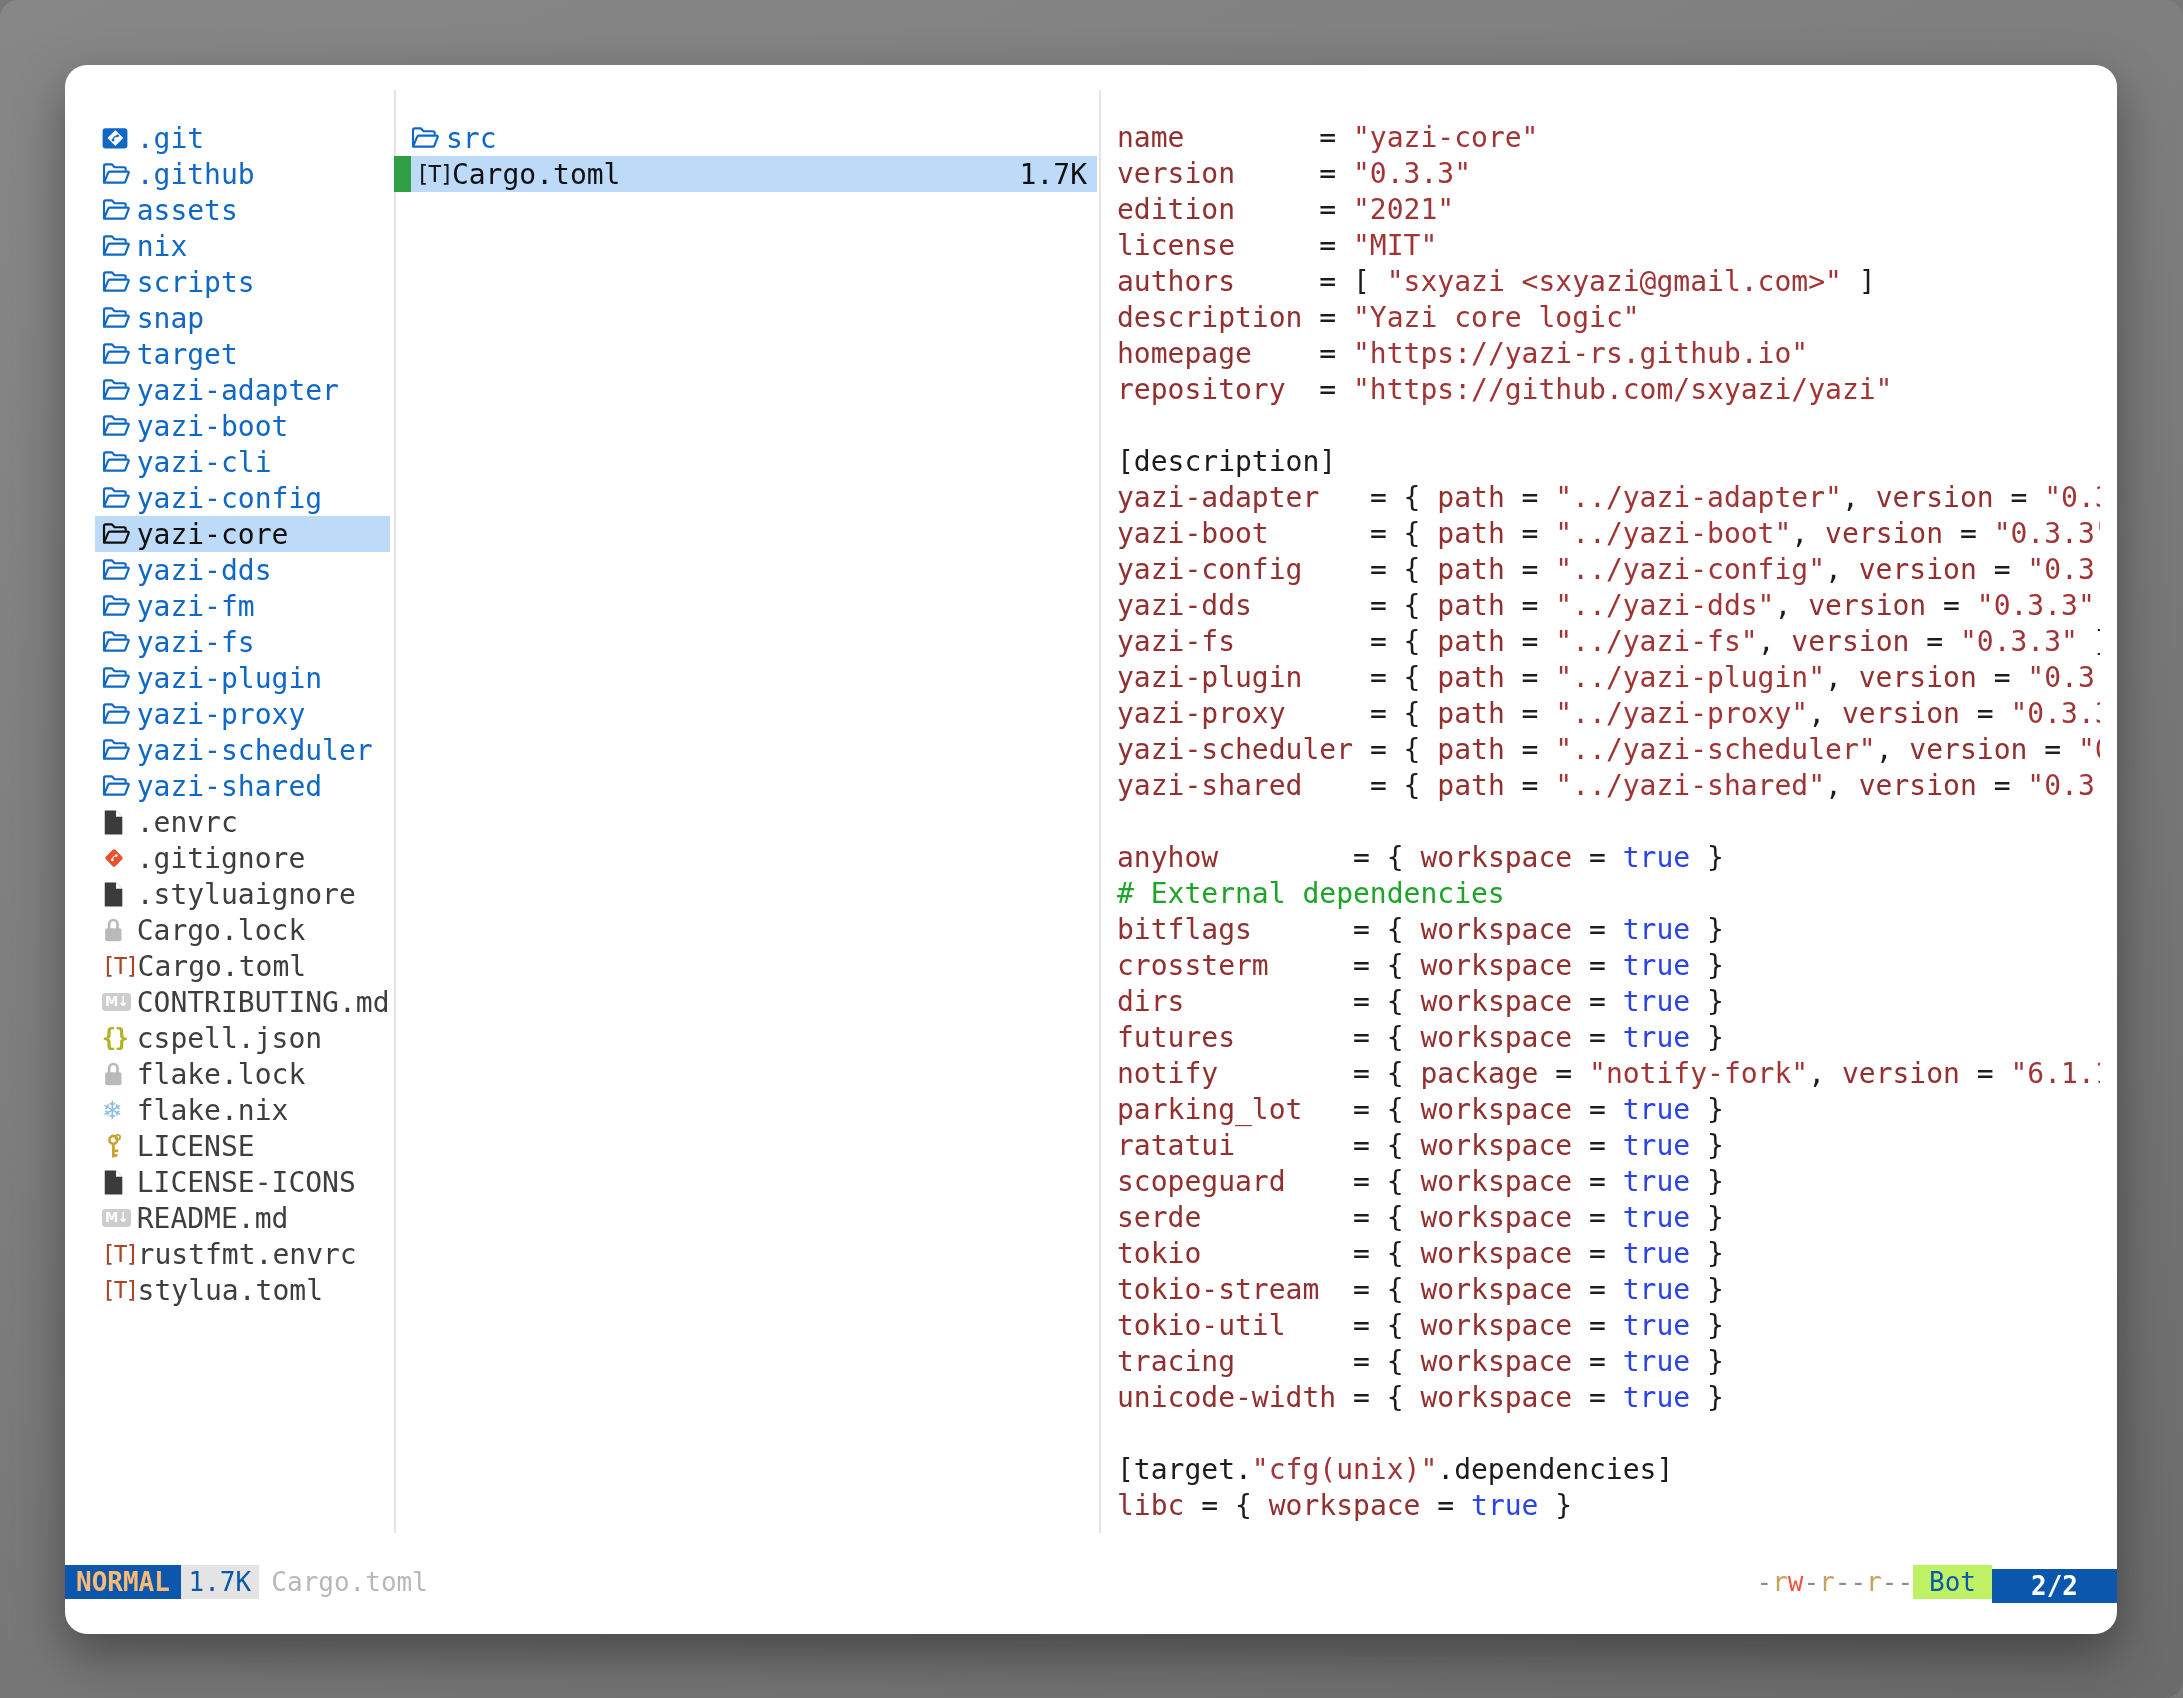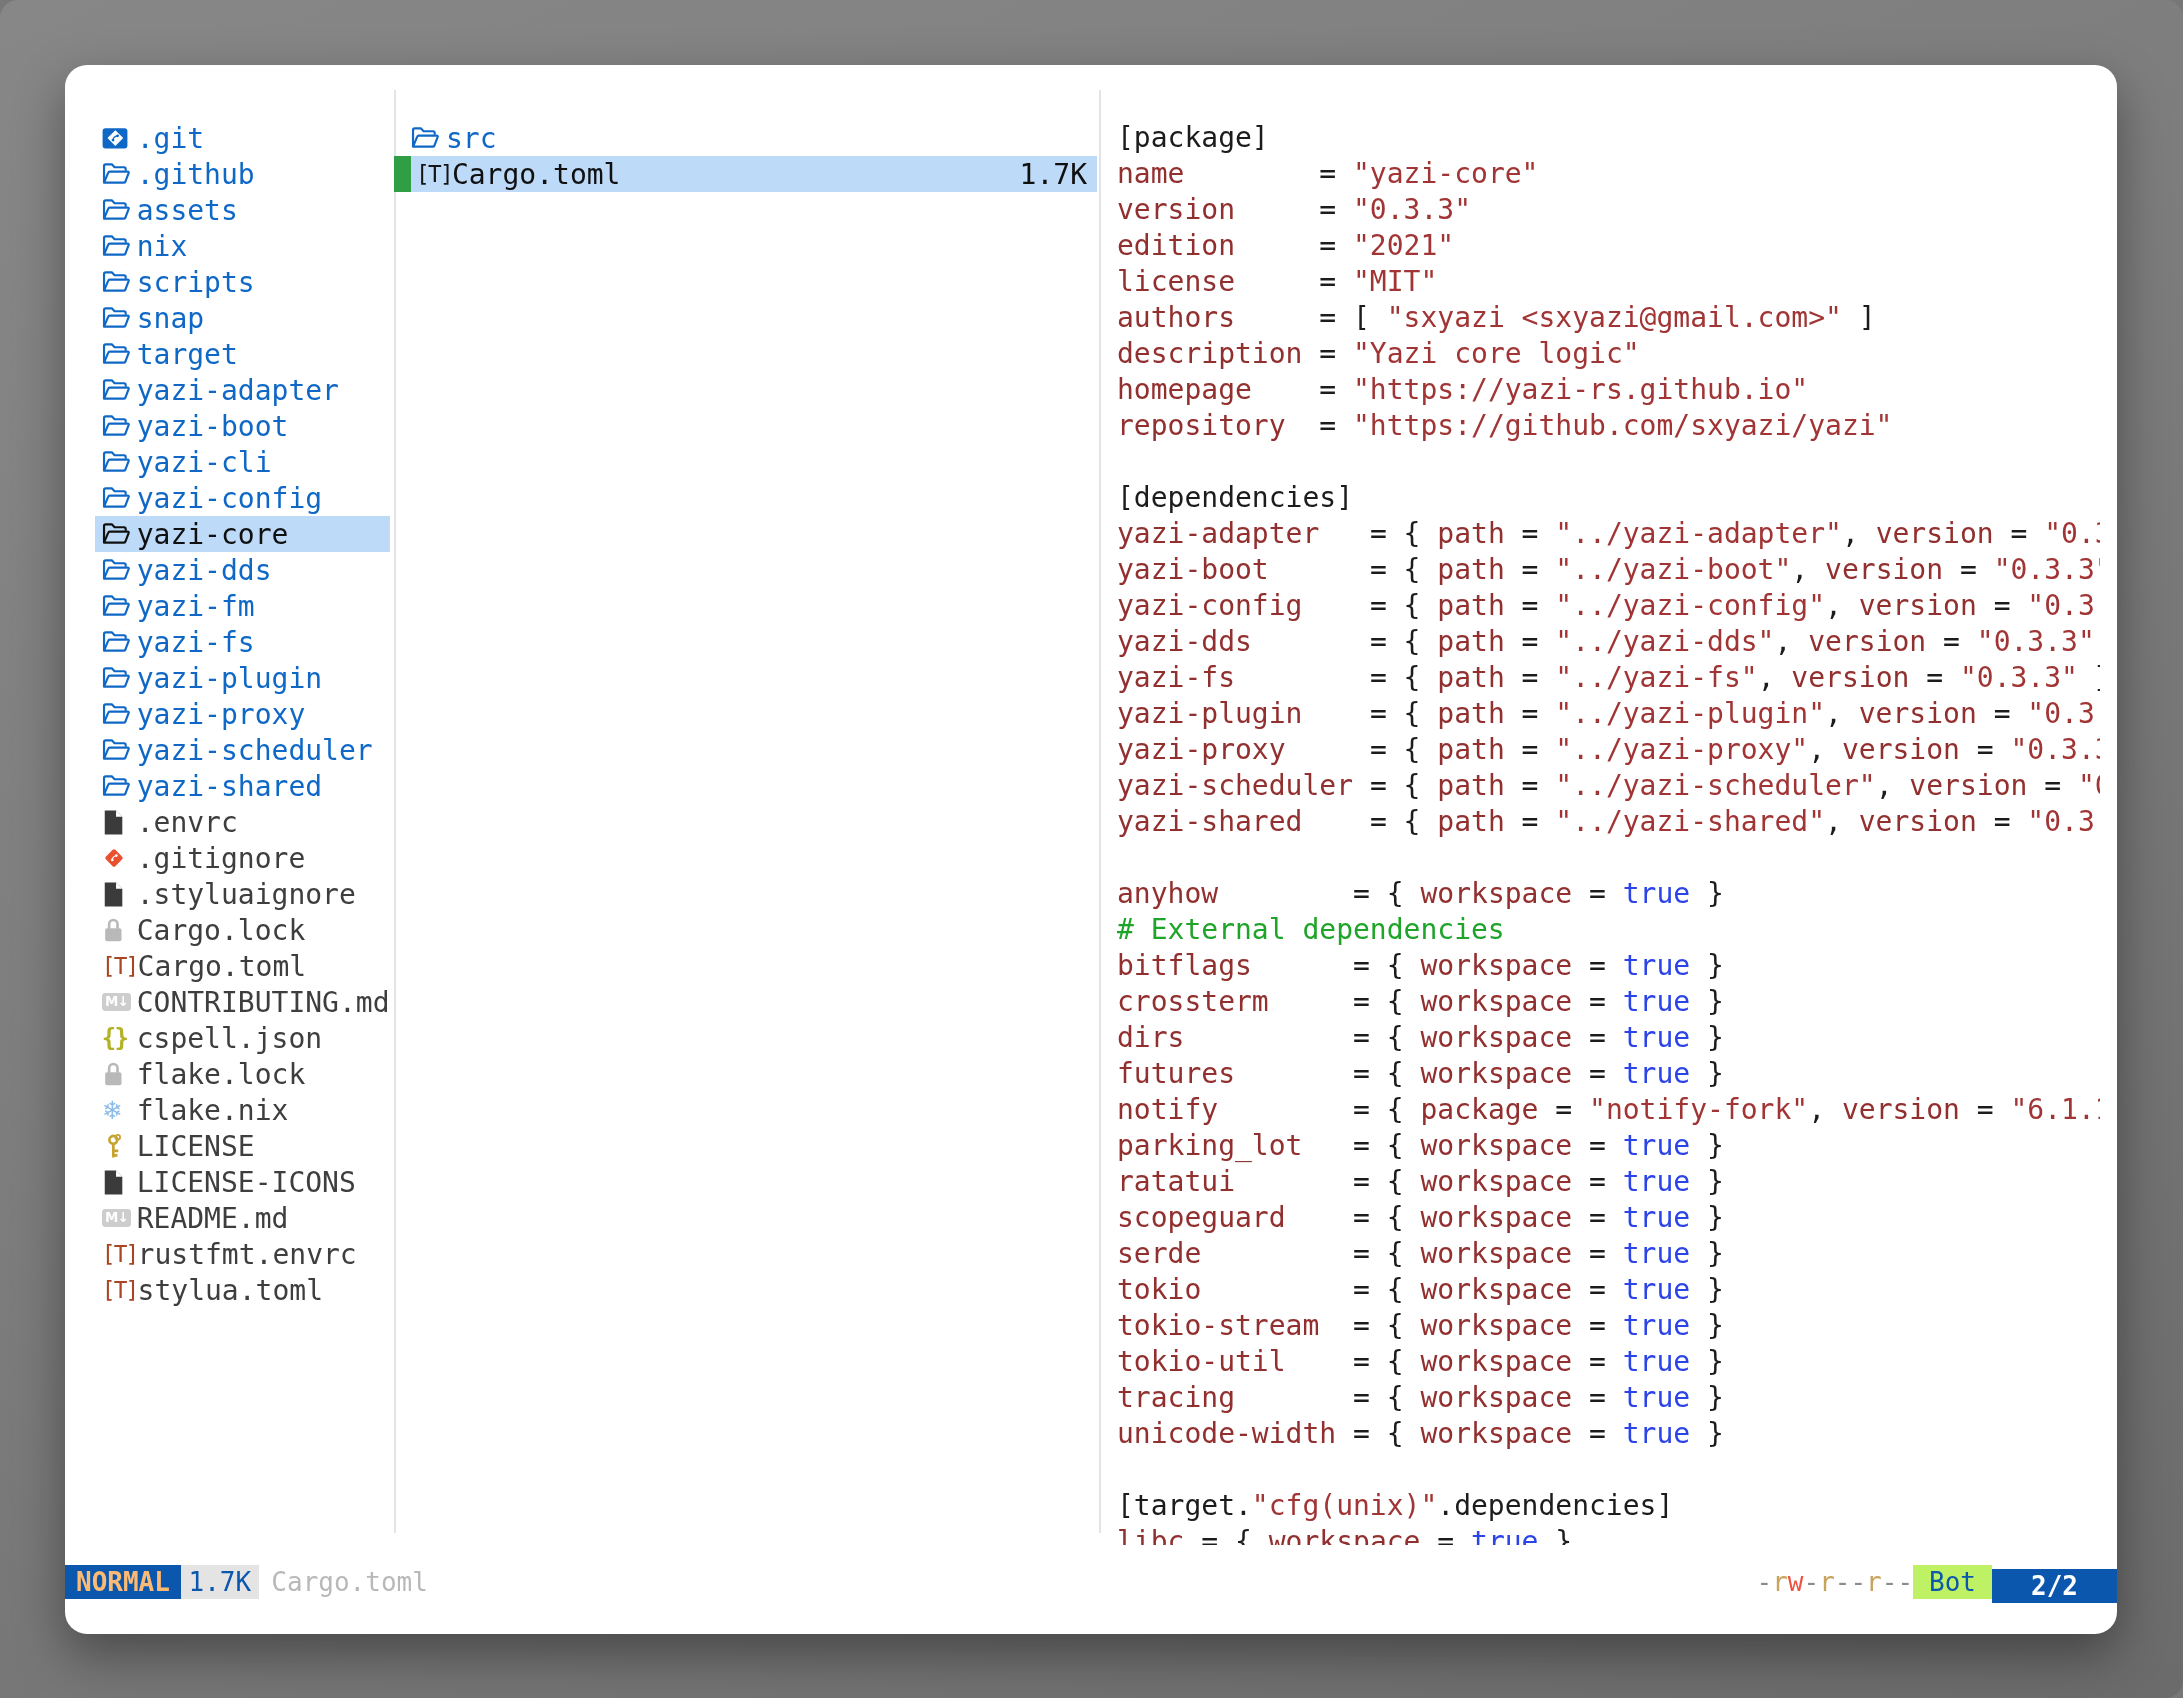--- a/index.html
+++ b/index.html
@@ -365,31 +365,30 @@
           <span class="marker"></span>
           <span class="ic txtic-wrap">
             <span class="txtic ic-toml">[T]</span>
           </span>
           <span class="lbl">Cargo.toml</span>
           <span class="size">1.7K</span>
         </div>
       </div>
     <div class="divider d2"></div>
     <div class="pane pane-right" id="preview-pane">
-        <div class="pline"><span class="s-p">[package]</span></div>
         <div class="pline"><span class="s-k">name        </span><span class="s-p">= </span><span class="s-s">"yazi-core"</span></div>
         <div class="pline"><span class="s-k">version     </span><span class="s-p">= </span><span class="s-s">"0.3.3"</span></div>
         <div class="pline"><span class="s-k">edition     </span><span class="s-p">= </span><span class="s-s">"2021"</span></div>
         <div class="pline"><span class="s-k">license     </span><span class="s-p">= </span><span class="s-s">"MIT"</span></div>
         <div class="pline"><span class="s-k">authors     </span><span class="s-p">= [ </span><span class="s-s">"sxyazi &lt;sxyazi@gmail.com&gt;"</span><span class="s-p"> ]</span></div>
         <div class="pline"><span class="s-k">description </span><span class="s-p">= </span><span class="s-s">"Yazi core logic"</span></div>
         <div class="pline"><span class="s-k">homepage    </span><span class="s-p">= </span><span class="s-s">"https://yazi-rs.github.io"</span></div>
         <div class="pline"><span class="s-k">repository  </span><span class="s-p">= </span><span class="s-s">"https://github.com/sxyazi/yazi"</span></div>
         <div class="pline"></div>
-        <div class="pline"><span class="s-p">[dependencies]</span></div>
+        <div class="pline"><span class="s-p">[description]</span></div>
         <div class="pline"><span class="s-k">yazi-adapter   </span><span class="s-p">= { </span><span class="s-k">path</span><span class="s-p"> = </span><span class="s-s">"../yazi-adapter"</span><span class="s-p">, </span><span class="s-k">version</span><span class="s-p"> = </span><span class="s-s">"0.3.3"</span></div>
         <div class="pline"><span class="s-k">yazi-boot      </span><span class="s-p">= { </span><span class="s-k">path</span><span class="s-p"> = </span><span class="s-s">"../yazi-boot"</span><span class="s-p">, </span><span class="s-k">version</span><span class="s-p"> = </span><span class="s-s">"0.3.3"</span></div>
         <div class="pline"><span class="s-k">yazi-config    </span><span class="s-p">= { </span><span class="s-k">path</span><span class="s-p"> = </span><span class="s-s">"../yazi-config"</span><span class="s-p">, </span><span class="s-k">version</span><span class="s-p"> = </span><span class="s-s">"0.3.3"</span></div>
         <div class="pline"><span class="s-k">yazi-dds       </span><span class="s-p">= { </span><span class="s-k">path</span><span class="s-p"> = </span><span class="s-s">"../yazi-dds"</span><span class="s-p">, </span><span class="s-k">version</span><span class="s-p"> = </span><span class="s-s">"0.3.3"</span><span class="s-p"> }</span></div>
         <div class="pline"><span class="s-k">yazi-fs        </span><span class="s-p">= { </span><span class="s-k">path</span><span class="s-p"> = </span><span class="s-s">"../yazi-fs"</span><span class="s-p">, </span><span class="s-k">version</span><span class="s-p"> = </span><span class="s-s">"0.3.3"</span><span class="s-p"> }</span></div>
         <div class="pline"><span class="s-k">yazi-plugin    </span><span class="s-p">= { </span><span class="s-k">path</span><span class="s-p"> = </span><span class="s-s">"../yazi-plugin"</span><span class="s-p">, </span><span class="s-k">version</span><span class="s-p"> = </span><span class="s-s">"0.3.3"</span></div>
         <div class="pline"><span class="s-k">yazi-proxy     </span><span class="s-p">= { </span><span class="s-k">path</span><span class="s-p"> = </span><span class="s-s">"../yazi-proxy"</span><span class="s-p">, </span><span class="s-k">version</span><span class="s-p"> = </span><span class="s-s">"0.3.3"</span></div>
         <div class="pline"><span class="s-k">yazi-scheduler </span><span class="s-p">= { </span><span class="s-k">path</span><span class="s-p"> = </span><span class="s-s">"../yazi-scheduler"</span><span class="s-p">, </span><span class="s-k">version</span><span class="s-p"> = </span><span class="s-s">"0.3.3"</span></div>
         <div class="pline"><span class="s-k">yazi-shared    </span><span class="s-p">= { </span><span class="s-k">path</span><span class="s-p"> = </span><span class="s-s">"../yazi-shared"</span><span class="s-p">, </span><span class="s-k">version</span><span class="s-p"> = </span><span class="s-s">"0.3.3"</span></div>
         <div class="pline"></div>

